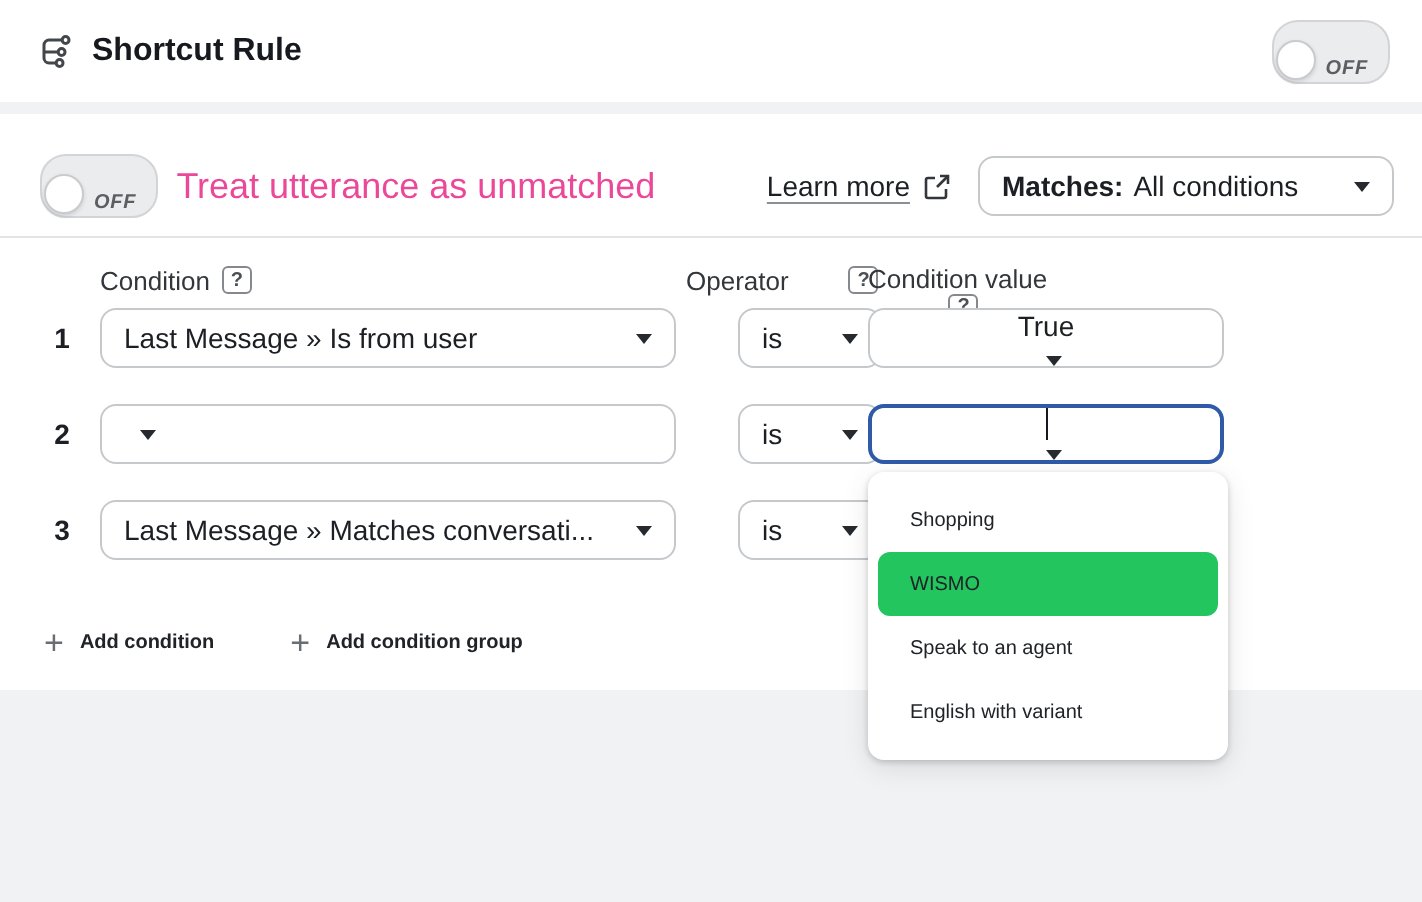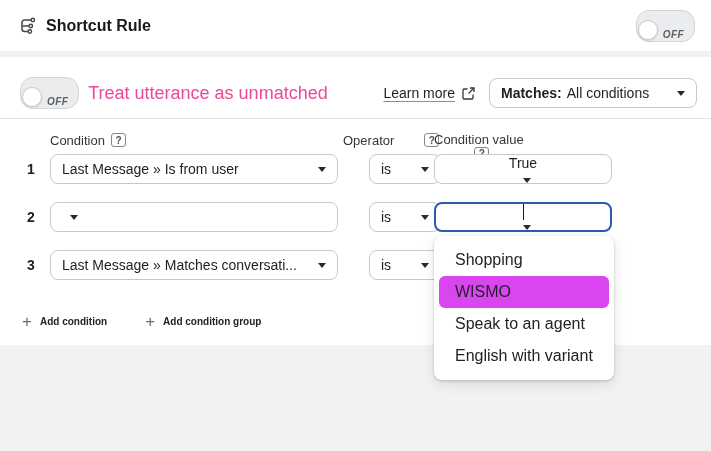--- a/index.html
+++ b/index.html
@@ -102,24 +102,24 @@
 
   
   .menu {
     position:absolute; left:434px; top:236px; width:180px;
     background:#ffffff; border-radius:8px; padding:8px 0;
     box-shadow:0 1px 3px rgba(0,0,0,.18), 0 4px 14px rgba(0,0,0,.10);
     z-index:10;
   }
   .menu-item {
     height:32px; display:flex; align-items:center;
-    font-size:16px; color:#202327; padding:0 16px;
+    font-size:10px; color:#202327; padding:0 16px;
     margin:0 5px; border-radius:6px; cursor:pointer; white-space:nowrap;
   }
-  .menu-item.highlighted { background:#d946ef; }
+  .menu-item.highlighted { background:#22c55e; }
 
   svg { display:block; }
 </style>
 </head>
 <body>
 
 <div class="page">
 
   <div class="header">
     <span class="header-icon">

